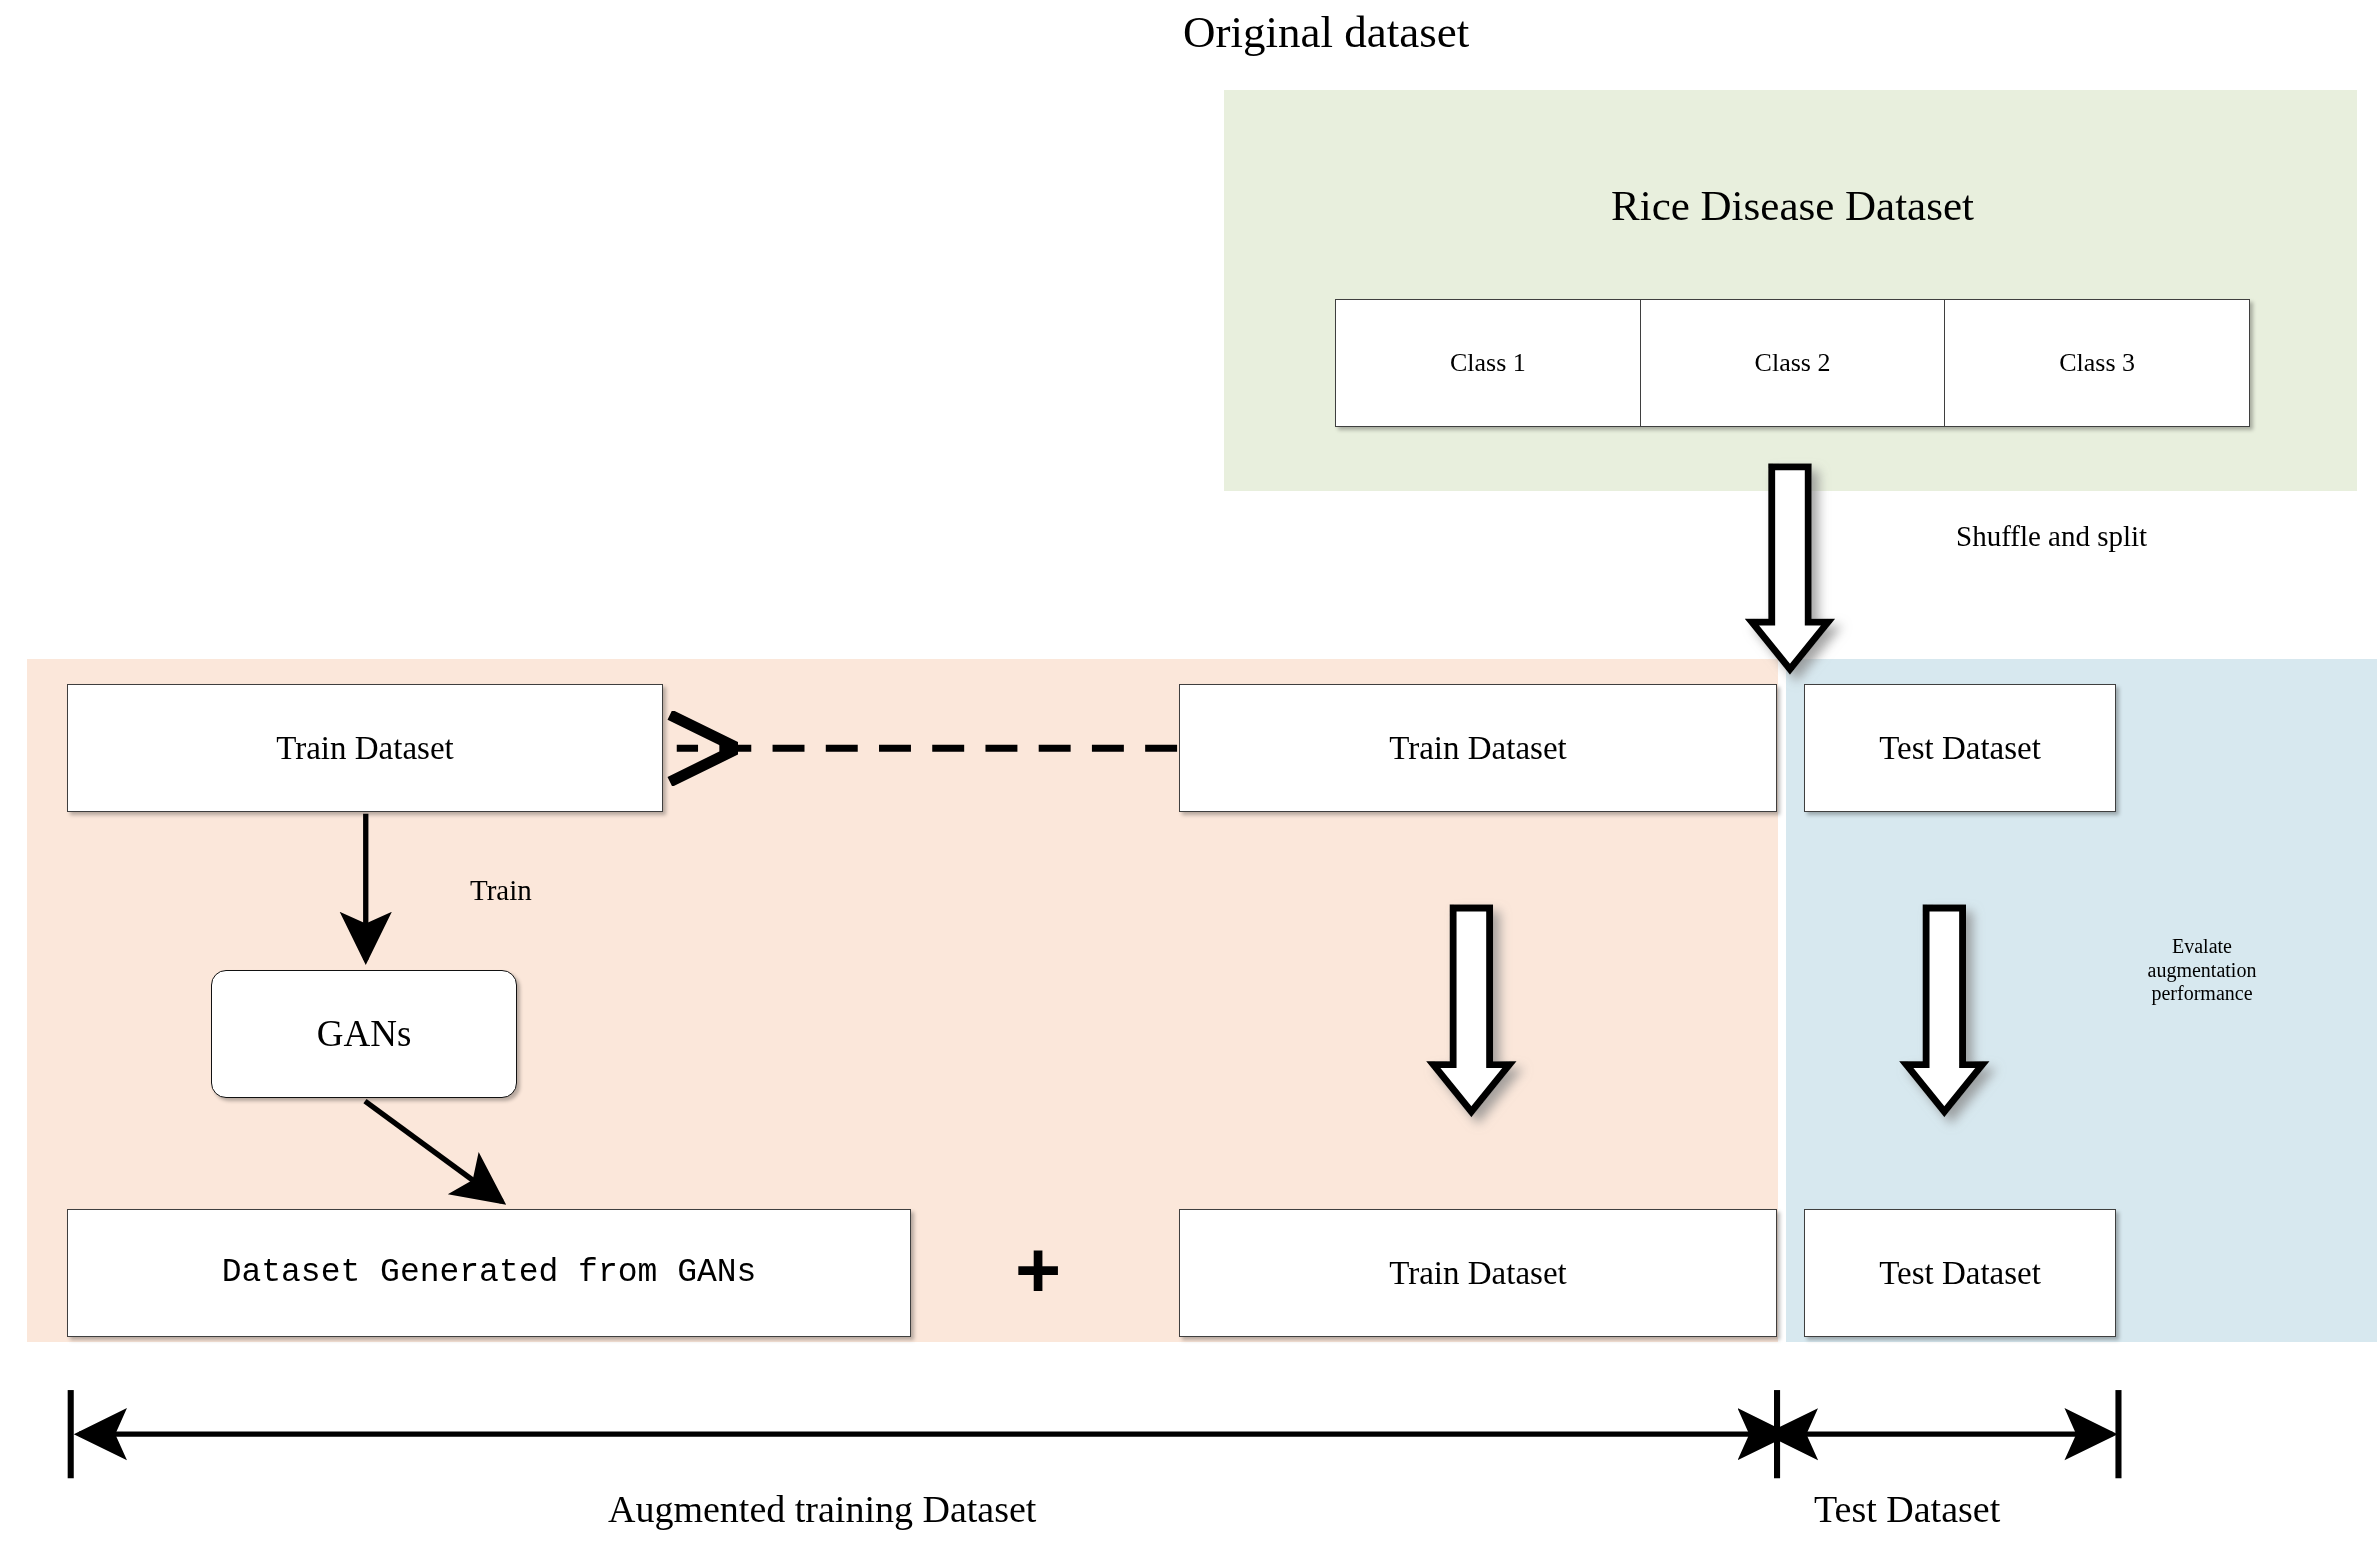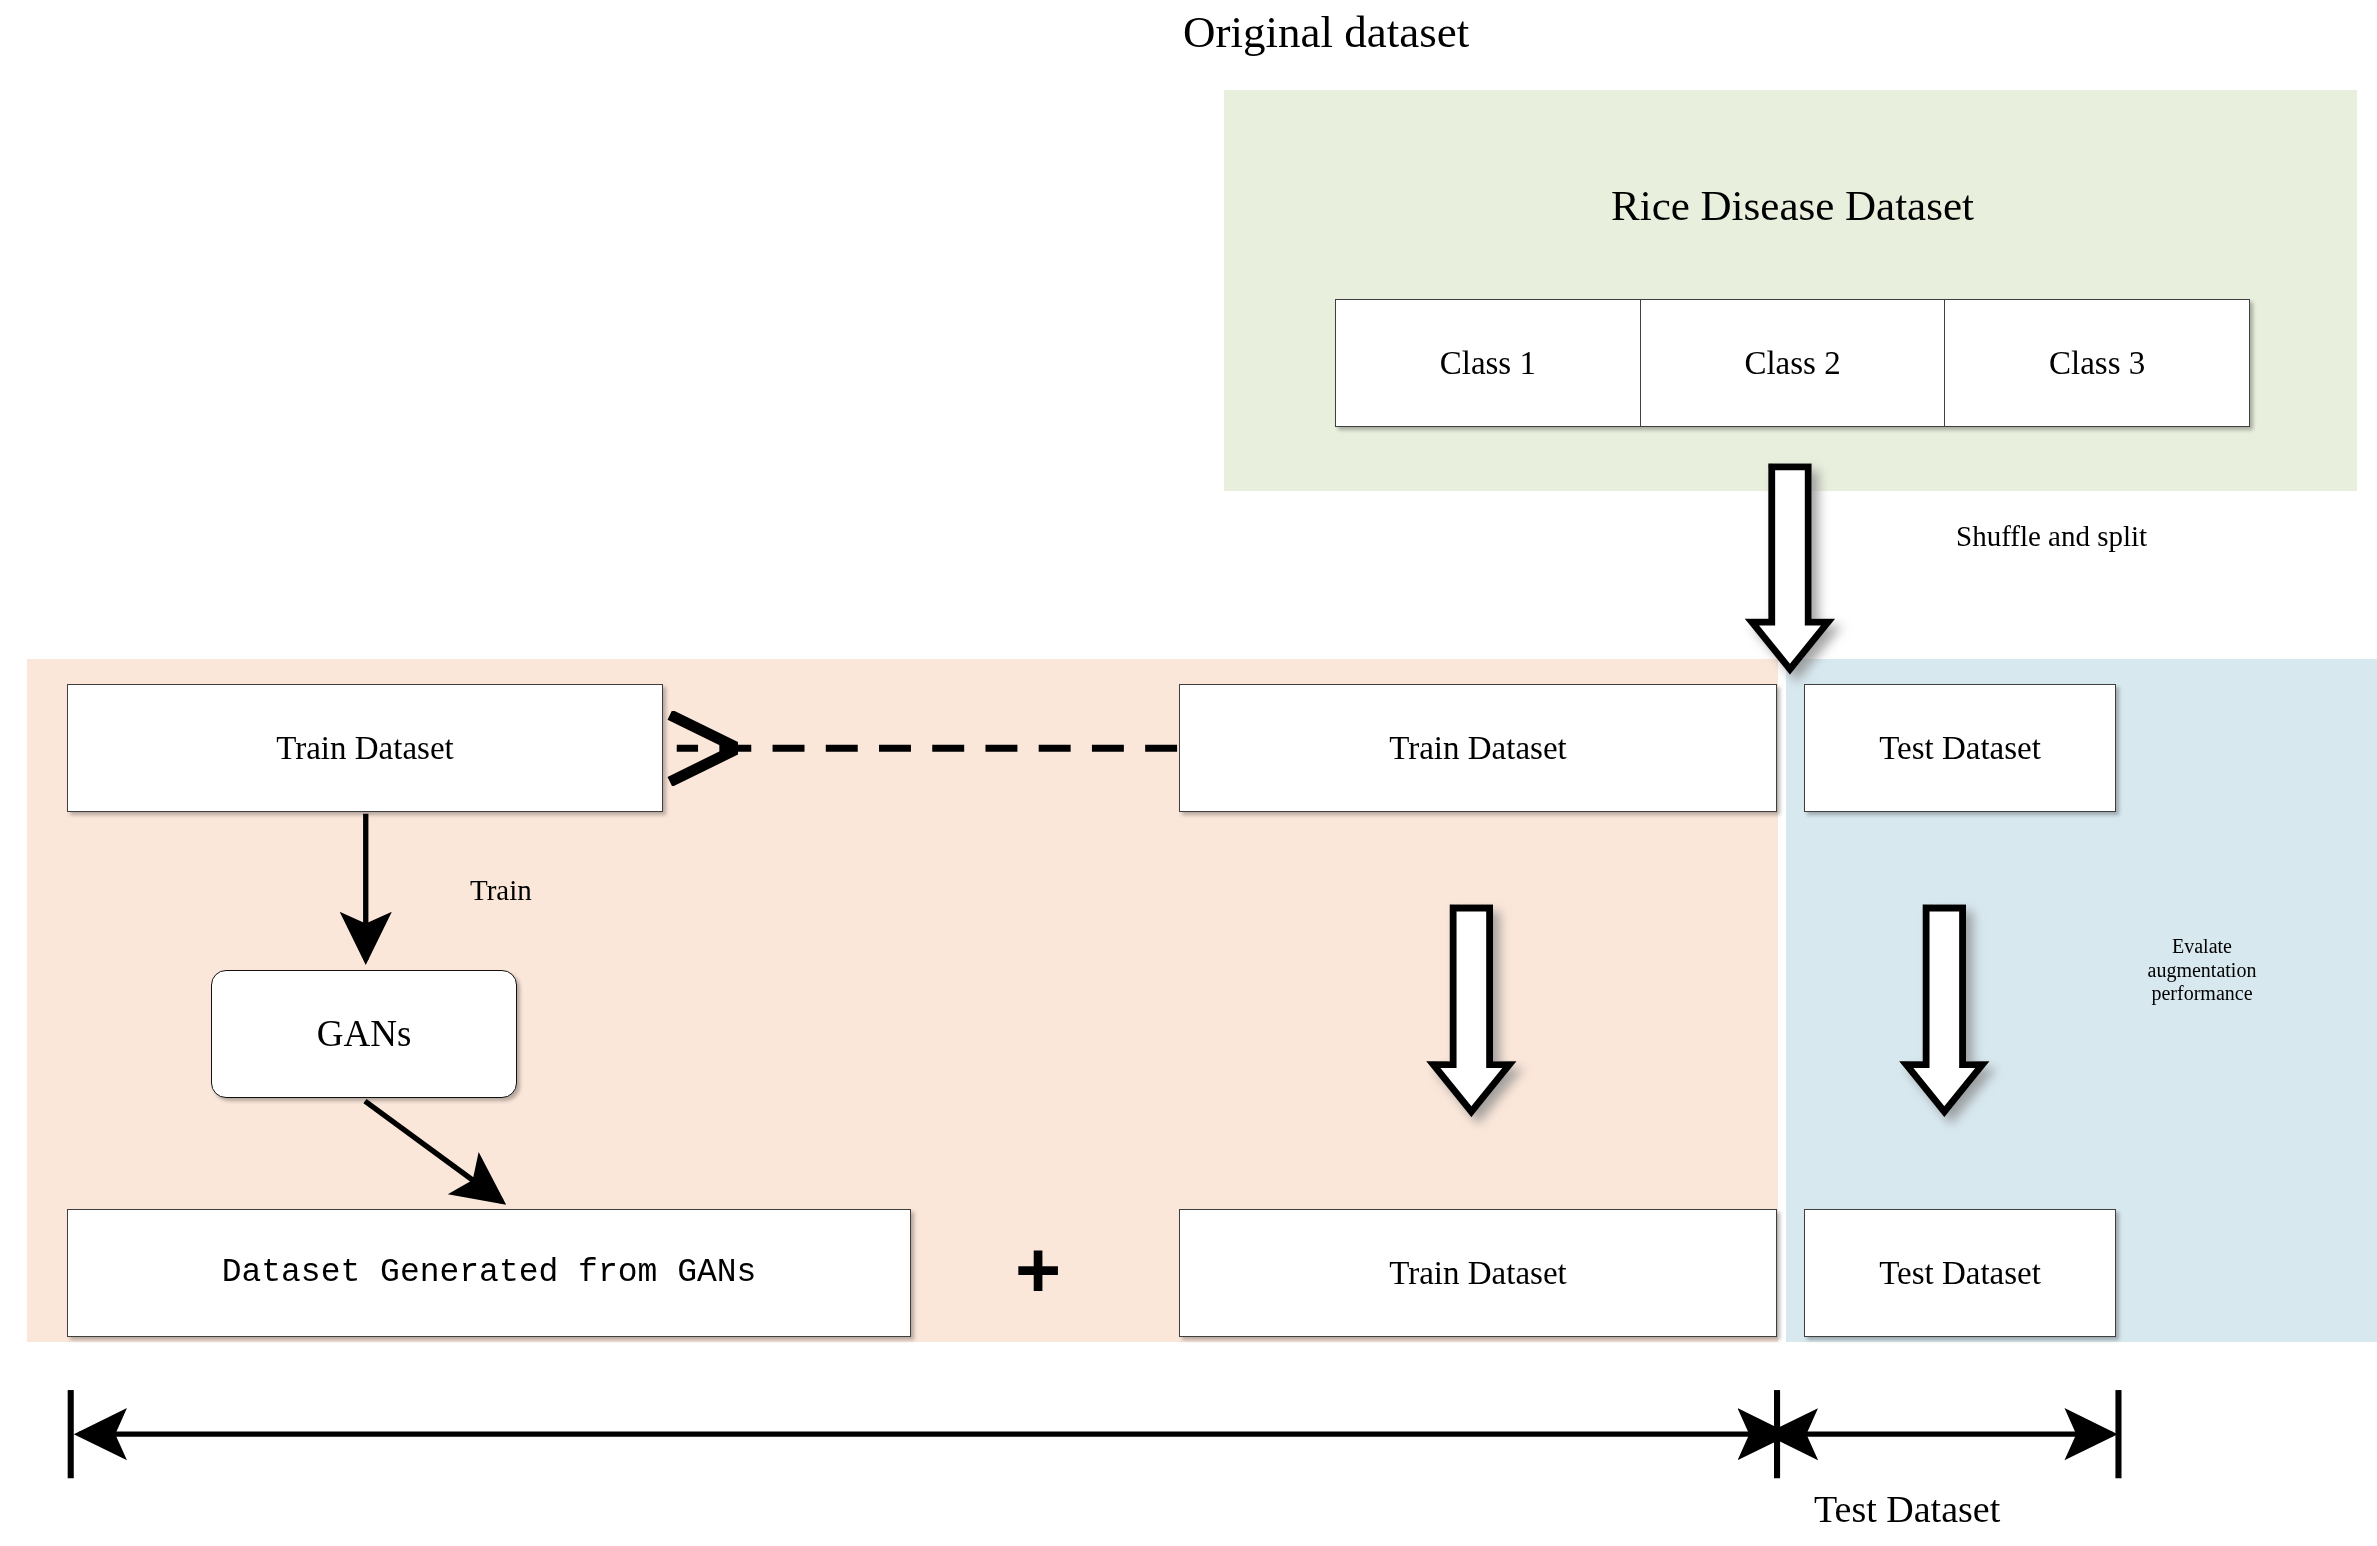--- a/index.html
+++ b/index.html
@@ -56,21 +56,21 @@
     box-sizing: border-box;
     background: #ffffff;
     border: 1.5px solid #3f3f3f;
   }
   #class-strip .cell {
     flex: 1 1 0;
     border-right: 1.5px solid #3f3f3f;
     display: flex;
     align-items: center;
     justify-content: center;
-    font-size: 33px;
+    font-size: 26px;
     box-sizing: border-box;
   }
   #class-strip .cell:last-child { border-right: none; }
 
   
   .label {
     position: absolute;
     white-space: pre;
     line-height: 1.18;
   }
@@ -154,20 +154,21 @@
   <div id="plus-sign">+</div>
 
   <div class="node" id="node-train-mid">Train Dataset</div>
 
   <div class="node" id="node-train-bot">Train Dataset</div>
 
   <div class="node" id="node-test-top">Test Dataset</div>
 
   <div class="node" id="node-test-bot">Test Dataset</div>
 
+  <div class="label" id="label-augmented-bottom">Augmented training Dataset</div>
 
   <div class="label" id="label-test-bottom">Test Dataset</div>
 
   <svg id="connectors" viewBox="0 0 3126 2033">
     <defs>
       <marker id="solidhead" markerWidth="11" markerHeight="11" refX="9" refY="5.5" orient="auto" markerUnits="strokeWidth">
         <path d="M0,0.6 L10,5.5 L0,10.4 L2.2,5.5 Z" fill="#000"></path>
       </marker>
       <marker id="dashhead" markerWidth="11" markerHeight="11" refX="9" refY="5.5" orient="auto" markerUnits="strokeWidth">
         <path d="M10,0.6 L0,5.5 L10,10.4" fill="none" stroke="#000" stroke-width="1.6"></path>

